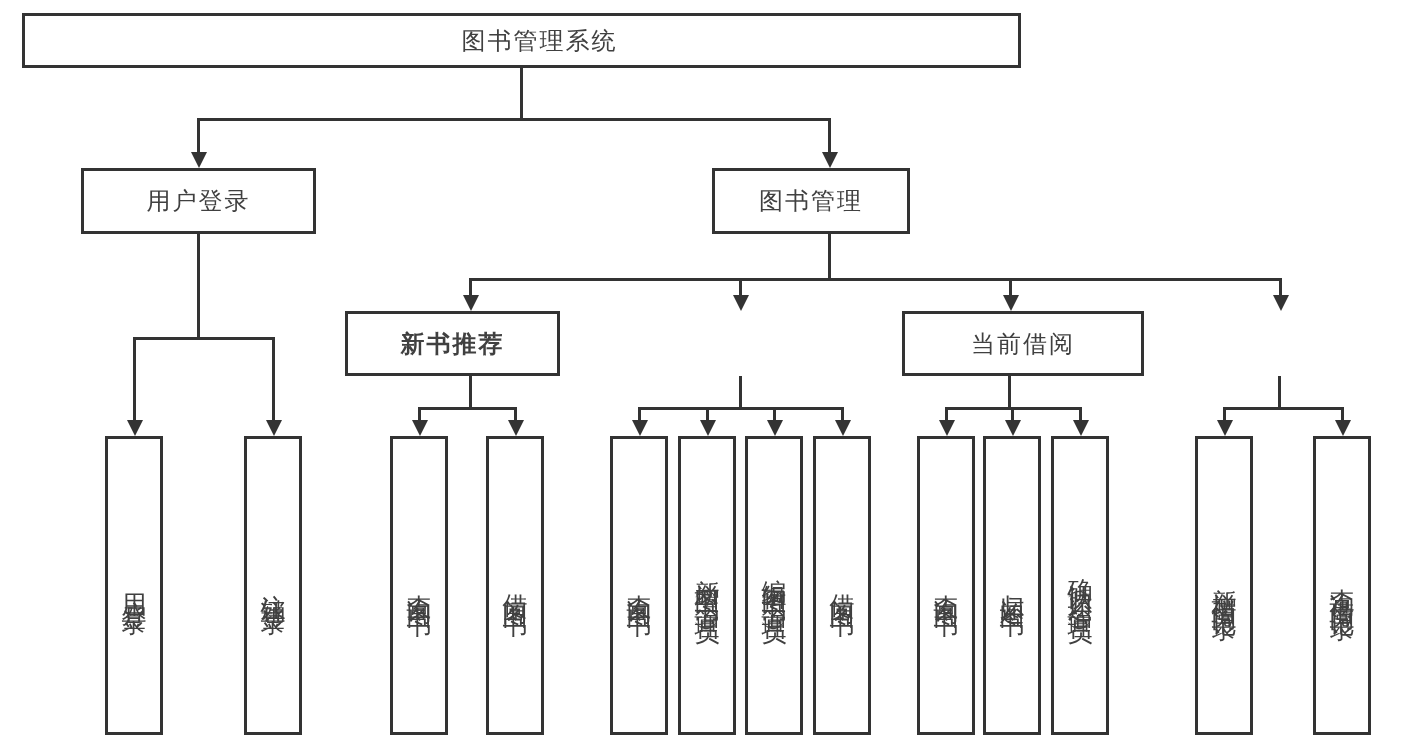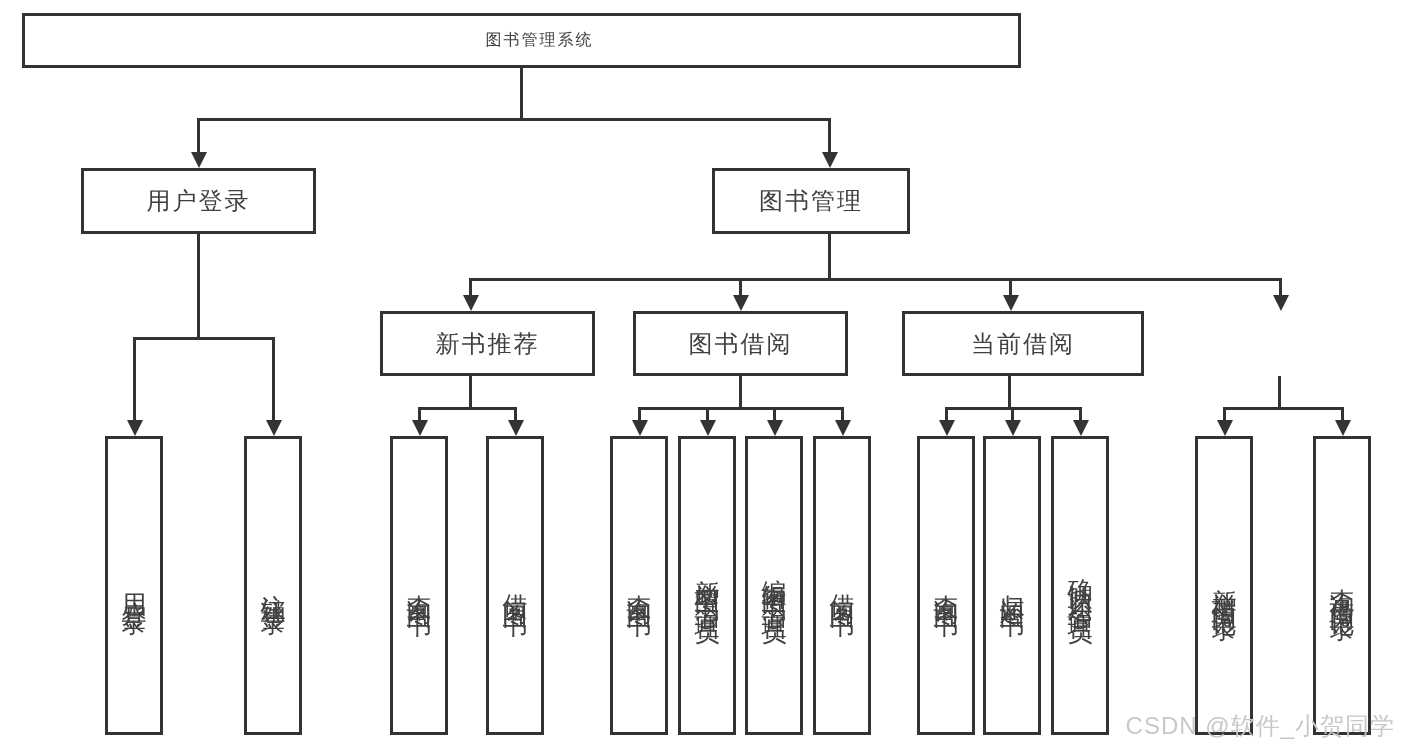--- a/index.html
+++ b/index.html
@@ -5,21 +5,21 @@
   html,body{margin:0;padding:0;background:#ffffff;}
   .stage{
     position:relative;width:1405px;height:747px;background:#ffffff;
     font-family:"Liberation Sans","DejaVu Sans",sans-serif;color:#404040;overflow:hidden;
   }
   .box{
     position:absolute;box-sizing:border-box;border:3px solid #333333;background:#ffffff;
     display:flex;align-items:center;justify-content:center;white-space:nowrap;
     font-size:24px;letter-spacing:2px;
   }
-  .box.title{font-size:16px;padding-left:36px;}
+  .box.title{font-size:24px;padding-left:36px;}
   .vbox{
     position:absolute;box-sizing:border-box;border:3px solid #333333;background:#ffffff;
     display:flex;align-items:center;justify-content:center;
   }
   .vtext{
     writing-mode:vertical-rl;text-orientation:mixed;
     font-size:25px;line-height:1;letter-spacing:6px;white-space:nowrap;
   }
   .hline{position:absolute;height:3px;background:#333333;}
   .vline{position:absolute;width:3px;background:#333333;}
@@ -60,25 +60,22 @@
   <div class="drop" style="left:133px;top:337px;height:83px;"></div>
   <div class="drop" style="left:272px;top:337px;height:83px;"></div>
 
   <div class="vline" style="left:828px;top:234px;height:44px;"></div>
   <div class="hline" style="left:469px;top:278px;width:813px;"></div>
   <div class="drop" style="left:469px;top:278px;height:17px;"></div>
   <div class="drop" style="left:739px;top:278px;height:17px;"></div>
   <div class="drop" style="left:1009px;top:278px;height:17px;"></div>
   <div class="drop" style="left:1279px;top:278px;height:17px;"></div>
 
-  <div class="box" style="left:380px;top:311px;width:215px;height:65px;">
+  <div class="box" style="left:345px;top:311px;width:215px;height:65px;font-weight:bold;">
     <span>新书推荐</span>
-  </div>
-  <div class="box" style="left:633px;top:311px;width:215px;height:65px;">
-    <span>图书借阅</span>
   </div>
   <div class="box" style="left:902px;top:311px;width:242px;height:65px;">
     <span>当前借阅</span>
   </div>
 
   <div class="vline" style="left:469px;top:376px;height:31px;"></div>
   <div class="hline" style="left:418px;top:407px;width:99px;"></div>
   <div class="drop" style="left:418px;top:407px;height:13px;"></div>
   <div class="drop" style="left:514px;top:407px;height:13px;"></div>
 
@@ -137,15 +134,14 @@
     <span class="vtext">确认归还（管理员）</span>
   </div>
 
   <div class="vbox" style="left:1195px;top:436px;width:58px;height:299px;">
     <span class="vtext">新增借阅记录</span>
   </div>
   <div class="vbox" style="left:1313px;top:436px;width:58px;height:299px;">
     <span class="vtext">查询借阅记录</span>
   </div>
 
-  <div class="watermark">CSDN @软件_小贺同学</div>
 
 </div>
 
 </body></html>

